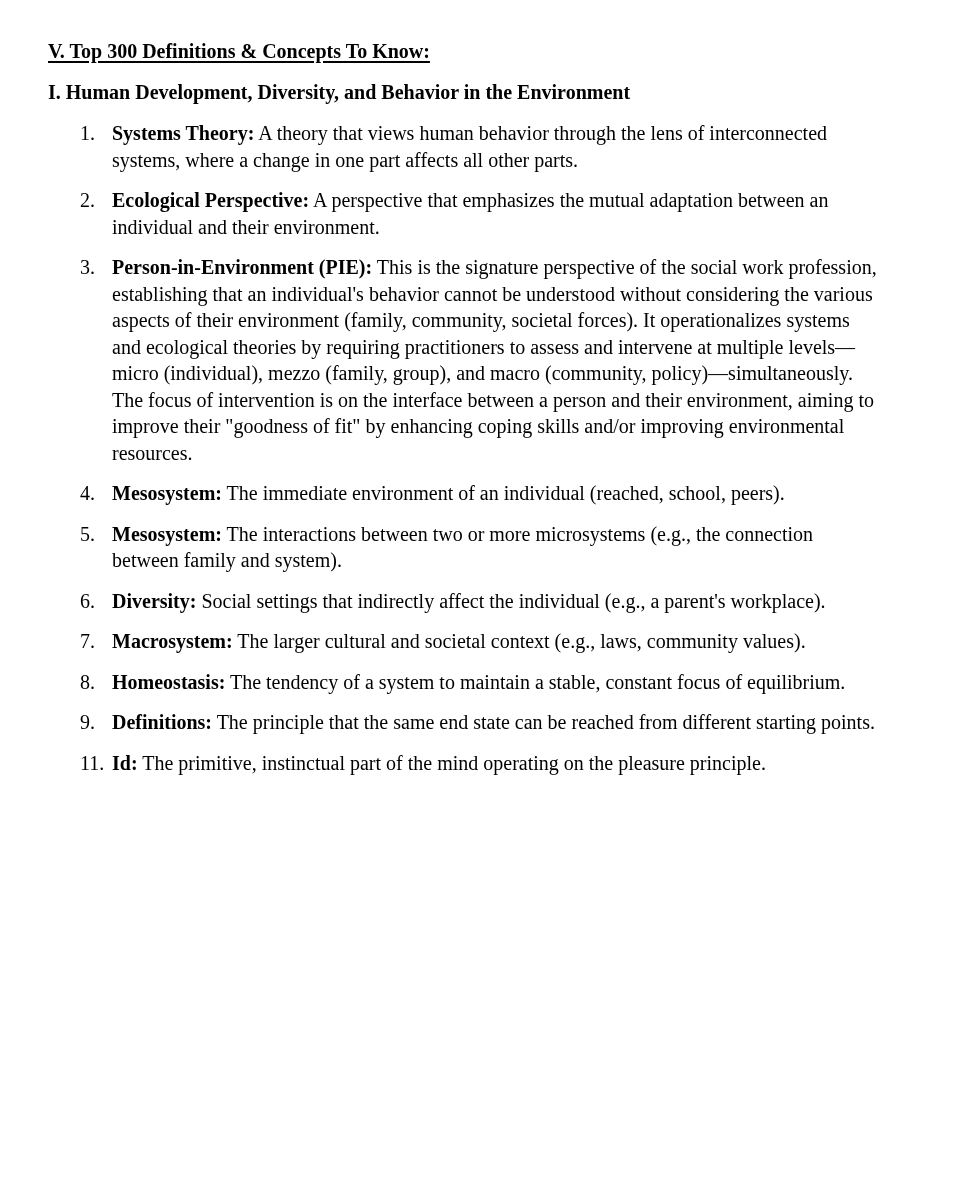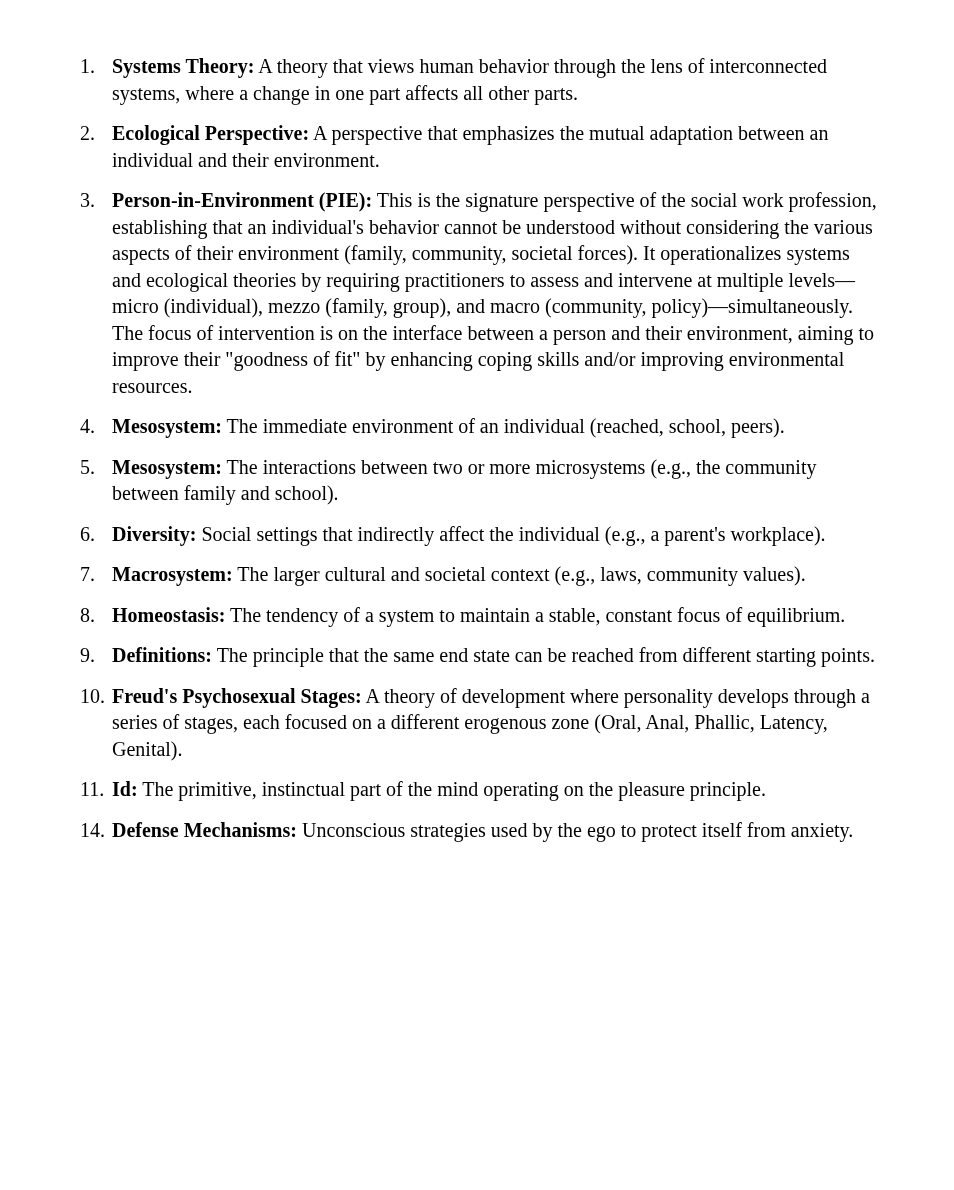--- a/index.html
+++ b/index.html
@@ -56,64 +56,58 @@
     }
     .def-term {
       font-weight: bold;
       text-align: center;
     }
   </style>
 </head>
 <body>
 
 <div class="page">
+  <h1 class="doc-title">V. Top 300 Definitions &amp; Concepts To Know:</h1>
+  <h2 class="section-heading">I. Human Development, Diversity, and Behavior in the Environment</h2>
 
   <ol class="def-list">
     <li class="def-item">
       <span class="def-num">1.</span>
       <span class="def-term">Systems Theory:</span><span class="def-text"> A theory that views human behavior through the lens of interconnected systems, where a change in one part affects all other parts.</span>
     </li>
     <li class="def-item">
       <span class="def-num">2.</span>
       <span class="def-term">Ecological Perspective:</span><span class="def-text"> A perspective that emphasizes the mutual adaptation between an individual and their environment.</span>
     </li>
     <li class="def-item">
       <span class="def-num">3.</span>
       <span class="def-term">Person-in-Environment (PIE):</span><span class="def-text"> This is the signature perspective of the social work profession, establishing that an individual's behavior cannot be understood without considering the various aspects of their environment (family, community, societal forces). It operationalizes systems and ecological theories by requiring practitioners to assess and intervene at multiple levels—micro (individual), mezzo (family, group), and macro (community, policy)—simultaneously. The focus of intervention is on the interface between a person and their environment, aiming to improve their "goodness of fit" by enhancing coping skills and/or improving environmental resources.</span>
     </li>
     <li class="def-item">
       <span class="def-num">4.</span>
       <span class="def-term">Mesosystem:</span><span class="def-text"> The immediate environment of an individual (reached, school, peers).</span>
     </li>
     <li class="def-item">
       <span class="def-num">5.</span>
-      <span class="def-term">Mesosystem:</span><span class="def-text"> The interactions between two or more microsystems (e.g., the community between family and school).</span>
+      <span class="def-term">Mesosystem:</span><span class="def-text"> The interactions between two or more microsystems (e.g., the connection between family and system).</span>
     </li>
     <li class="def-item">
       <span class="def-num">6.</span>
       <span class="def-term">Diversity:</span><span class="def-text"> Social settings that indirectly affect the individual (e.g., a parent's workplace).</span>
     </li>
     <li class="def-item">
       <span class="def-num">7.</span>
       <span class="def-term">Macrosystem:</span><span class="def-text"> The larger cultural and societal context (e.g., laws, community values).</span>
     </li>
     <li class="def-item">
       <span class="def-num">8.</span>
       <span class="def-term">Homeostasis:</span><span class="def-text"> The tendency of a system to maintain a stable, constant focus of equilibrium.</span>
     </li>
     <li class="def-item">
       <span class="def-num">9.</span>
       <span class="def-term">Definitions:</span><span class="def-text"> The principle that the same end state can be reached from different starting points.</span>
     </li>
     <li class="def-item">
-      <span class="def-num">10.</span>
-      <span class="def-term">Freud's Psychosexual Stages:</span><span class="def-text"> A theory of development where personality develops through a series of stages, each focused on a different erogenous zone (Oral, Anal, Phallic, Latency, Genital).</span>
-    </li>
-    <li class="def-item">
       <span class="def-num">11.</span>
       <span class="def-term">Id:</span><span class="def-text"> The primitive, instinctual part of the mind operating on the pleasure principle.</span>
-    </li>
-    <li class="def-item">
-      <span class="def-num">14.</span>
-      <span class="def-term">Defense Mechanisms:</span><span class="def-text"> Unconscious strategies used by the ego to protect itself from anxiety.</span>
     </li>
   </ol>
 </div>
 
 </body></html>

